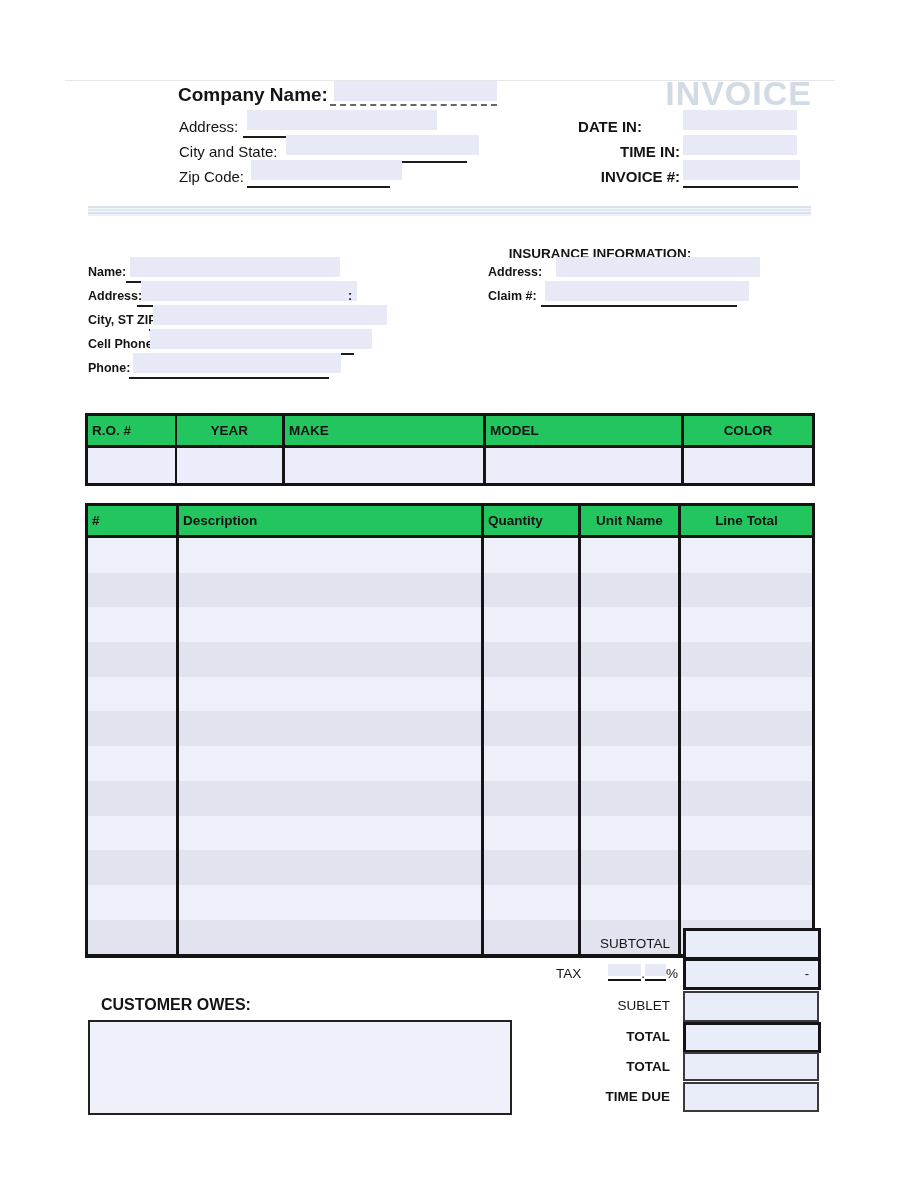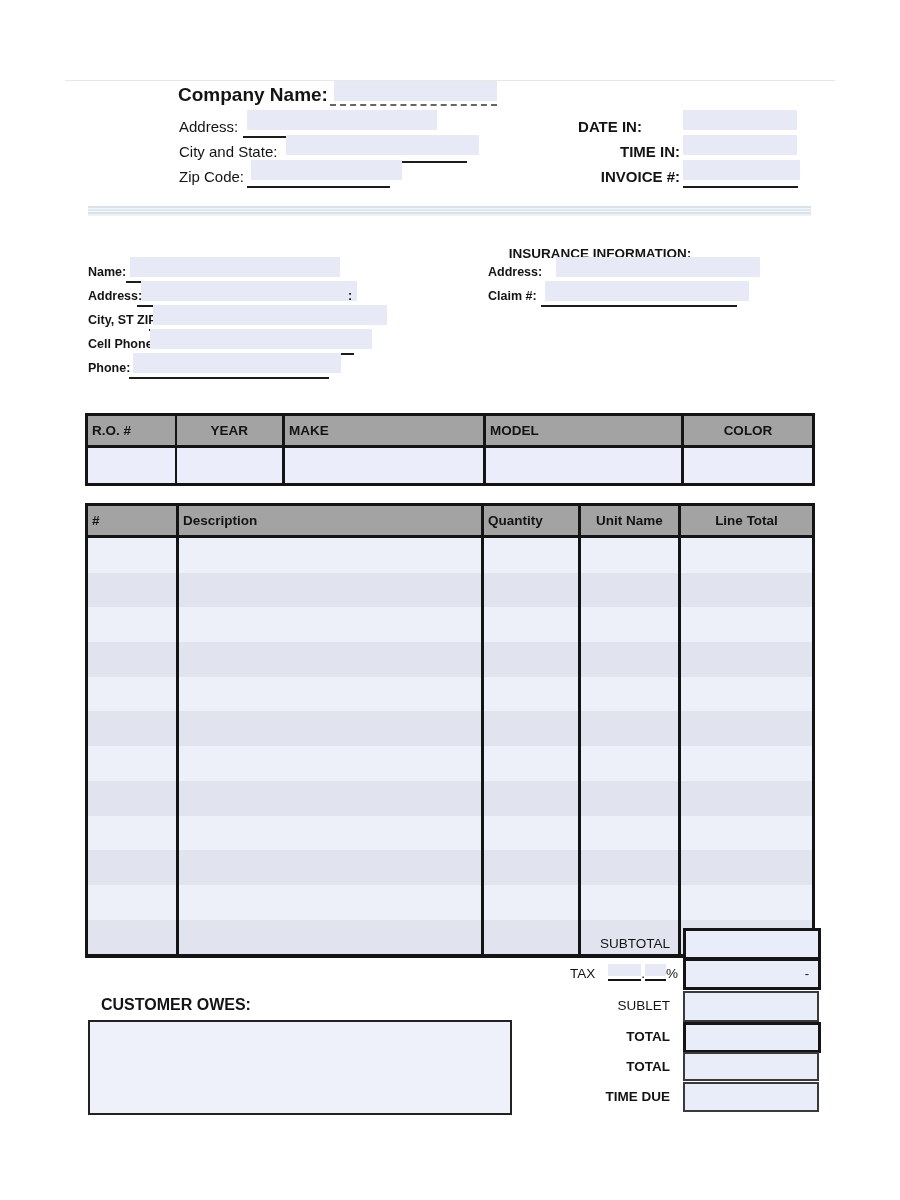--- a/index.html
+++ b/index.html
@@ -19,21 +19,21 @@
   .field.gray{border-bottom-color:#6d6d6d;}
   .field.sm{height:18px;}
   .divider{position:absolute;left:88px;top:206px;width:723px;height:10px;
            background:linear-gradient(180deg,#d9e2ec 0 2px,#f4f7fa 2px 3px,#dfe7f0 3px 5px,
                       #f4f7fa 5px 6px,#d9e2ec 6px 8px,#eef2f7 8px 10px);}
   .ins-title{position:absolute;left:470px;top:246px;width:260px;text-align:center;
              font-size:13.5px;font-weight:bold;}
   table{border-collapse:collapse;table-layout:fixed;position:absolute;left:85px;width:727px;}
   .vtable{top:413px;border:3px solid #141414;}
   .itable{top:503px;border:3px solid #141414;border-bottom:4px solid #141414;}
-  th{background:#a3a3a3;font-size:13.5px;font-weight:bold;height:29px;padding:0 4px;
+  th{background:#22c55e;font-size:13.5px;font-weight:bold;height:29px;padding:0 4px;
      border-left:3px solid #141414;border-bottom:3px solid #141414;}
   td{border-left:3px solid #141414;}
   th:first-child,td:first-child{border-left:none;}
   .vtable th:nth-child(2),.vtable td:nth-child(2){border-left-width:2px;}
   .vtable td{height:33px;background:#ebeefa;}
   .itable td{height:32.7px;}
   .itable tbody tr:nth-child(odd) td{background:#edf0f9;}
   .itable tbody tr:nth-child(even) td{background:#e1e4ef;}
   .al{text-align:left;} .ac{text-align:center;}
   .sumlabel{position:absolute;left:430px;width:240px;text-align:right;font-size:13.5px;}
@@ -47,20 +47,21 @@
   .owes-title{position:absolute;left:101px;top:996px;font-size:16px;font-weight:bold;}
   .owes-box{position:absolute;left:88px;top:1020px;width:420px;height:91px;background:#eef1fa;
             border:2px solid #222;}
 </style>
 </head>
 <body>
 
 <div class="page">
 
   <div class="topline"></div>
+  <div class="watermark">INVOICE</div>
 
   <div class="abs company-label" style="left:178px;top:84px;">Company Name:</div>
   <div class="field dashed" style="left:330px;top:84px;width:167px;">
       <span class="fill" style="top:-3px;right:0;"></span>
     </div>
 
   <div class="abs lbl" style="left:179px;top:118px;">Address:</div>
   <div class="field" style="left:243px;top:116px;width:182px;">
       <span class="fill"></span>
     </div>
@@ -260,21 +261,21 @@
           <td></td>
           <td></td>
         </tr>
       </tbody>
   </table>
 
   <div class="sumlabel" style="top:936px;">SUBTOTAL</div>
   <div class="sumbox" style="top:928px;height:26px;"></div>
 
   <div class="taxrow">
-    <span style="margin-right:13px;">TAX</span>
+    <span style="margin-right:27px;">TAX</span>
     <span class="taxblank" style="width:33px;"></span>
     <span>.</span>
     <span class="taxblank" style="width:21px;"></span>
     <span>%</span>
   </div>
   <div class="sumbox" style="top:958px;height:26px;">-</div>
 
   <div class="sumlabel" style="top:998px;">SUBLET</div>
   <div class="sumbox thin" style="top:991px;height:27px;"></div>
 

